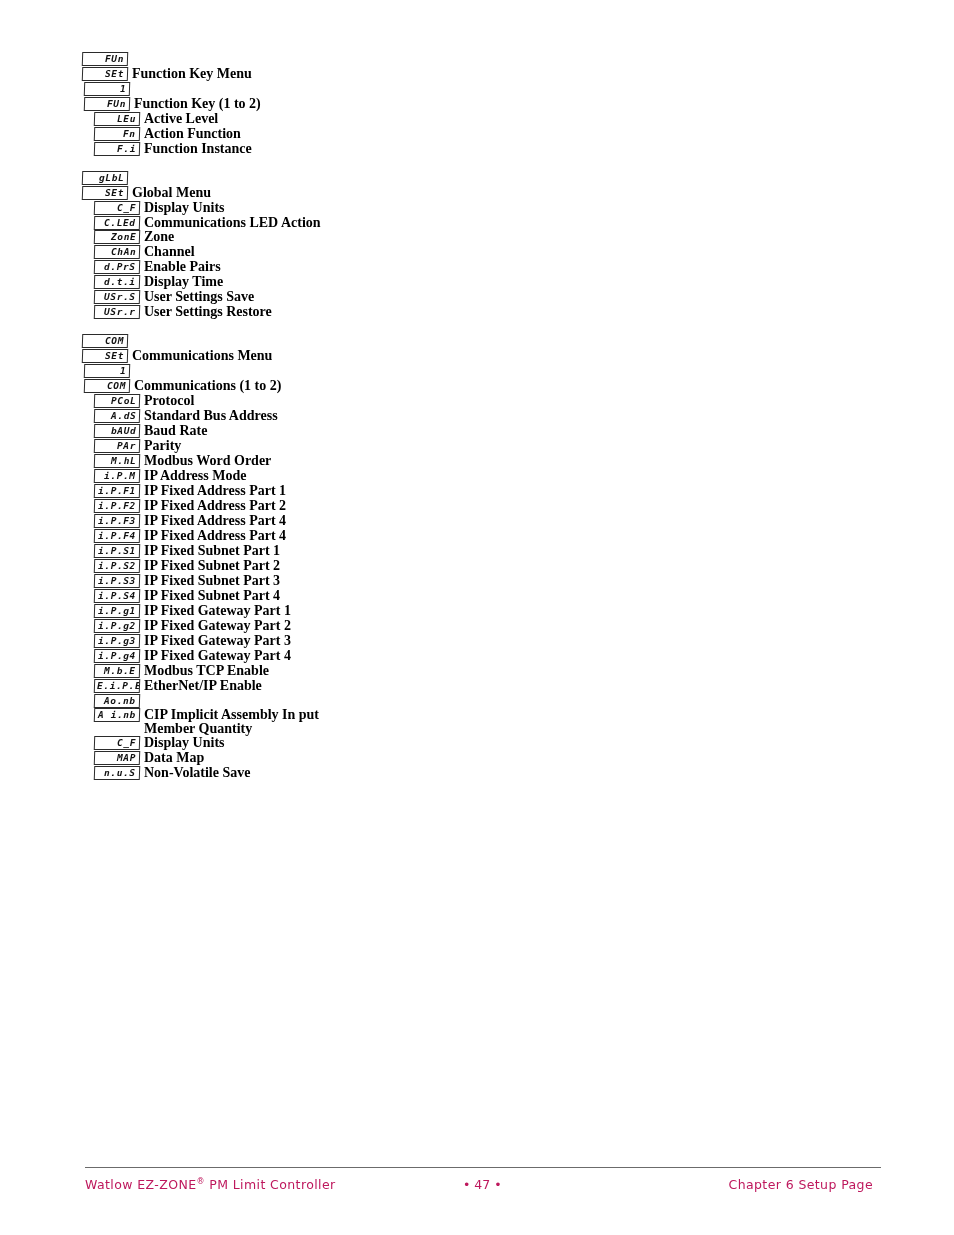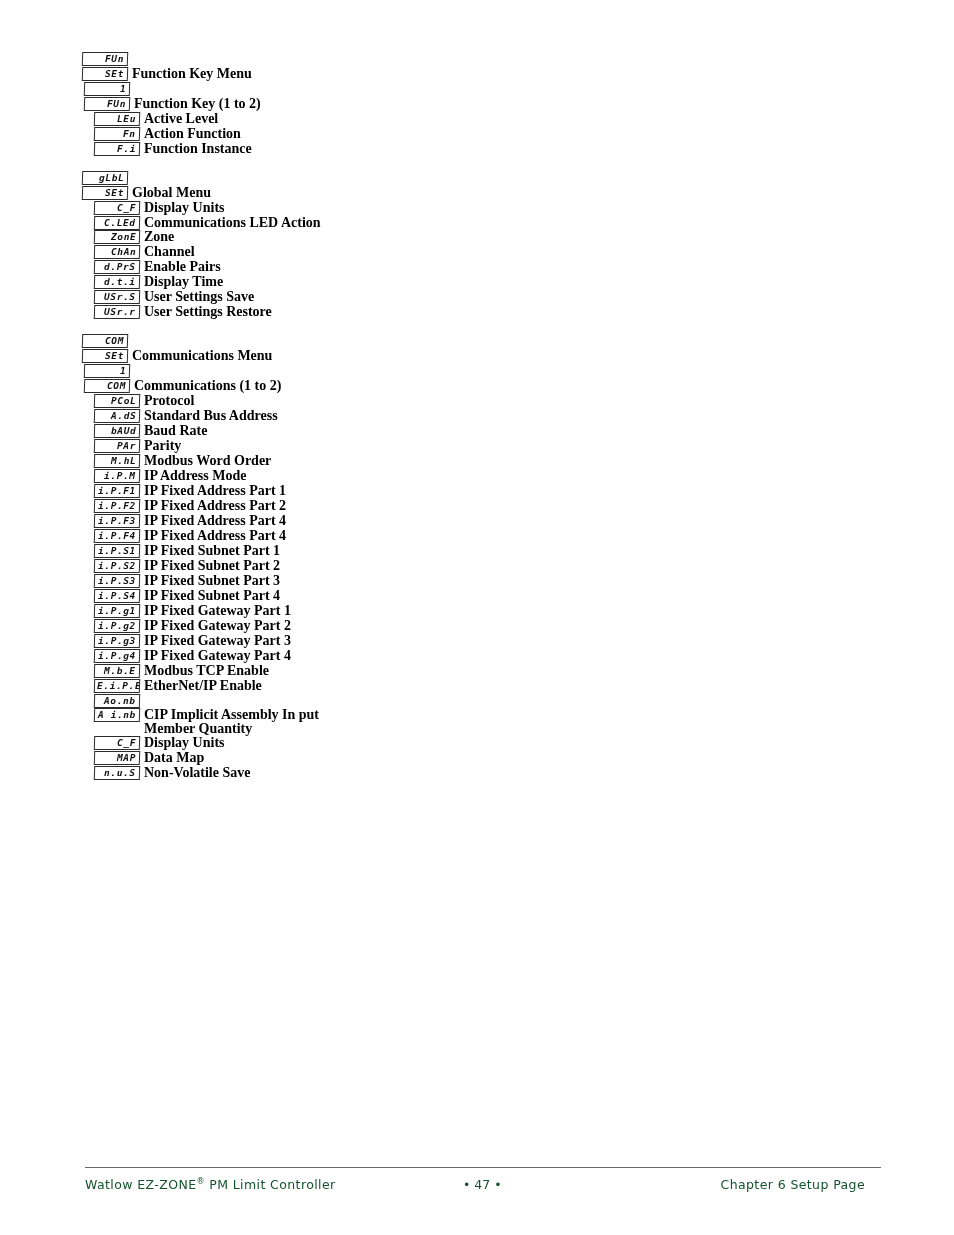--- a/index.html
+++ b/index.html
@@ -101,36 +101,36 @@
     background: #6b6b6b;
   }
   .footer {
     position: absolute;
     left: 85px;
     top: 1177px;
     width: 796px;
     height: 18px;
     font-family: "DejaVu Sans", sans-serif;
     font-size: 12.5px;
-    color: #14532d;
+    color: #be185d;
     letter-spacing: 0.4px;
   }
   .footer-left {
     position: absolute;
     left: 0;
     top: 0;
   }
   .footer-center {
     position: absolute;
     left: 378px;
     top: 0;
   }
   .footer-right {
     position: absolute;
-    right: 16px;
+    right: 8px;
     top: 0;
   }
   .reg {
     font-size: 8px;
     vertical-align: super;
   }
   .bullet { letter-spacing: 0; text-align: right; }
 </style>
 </head>
 <body>

